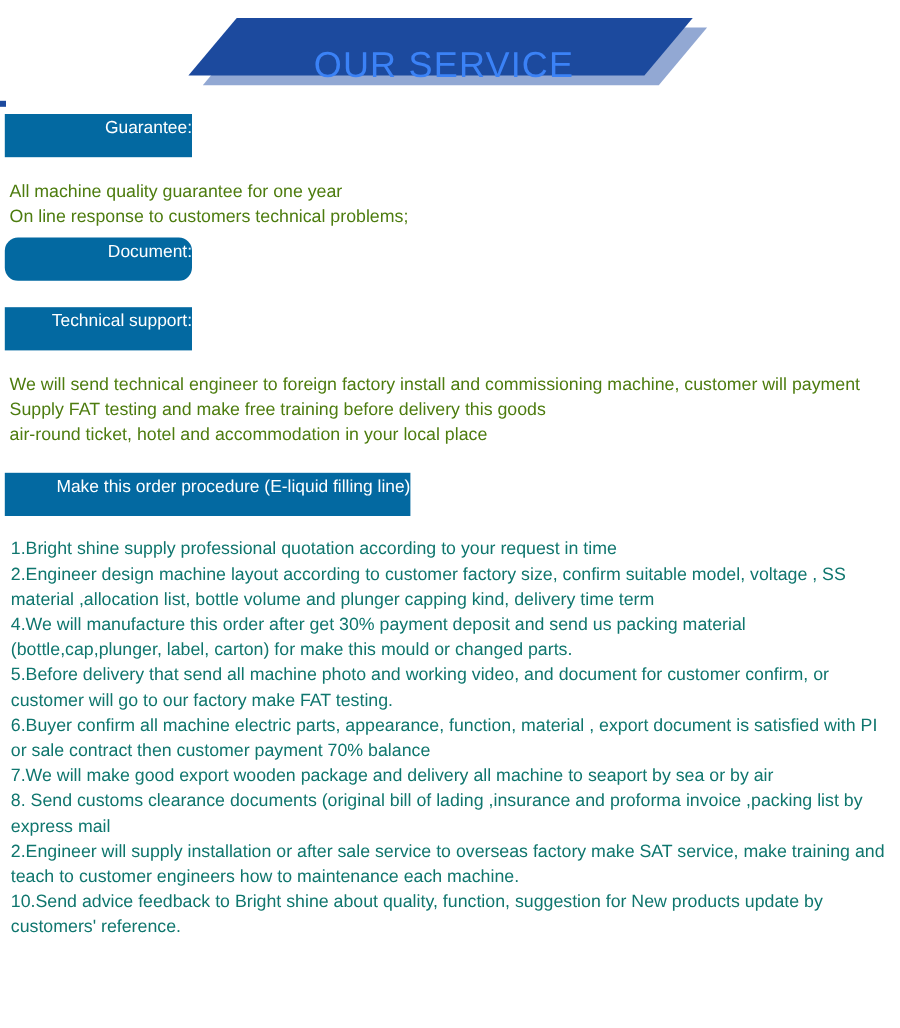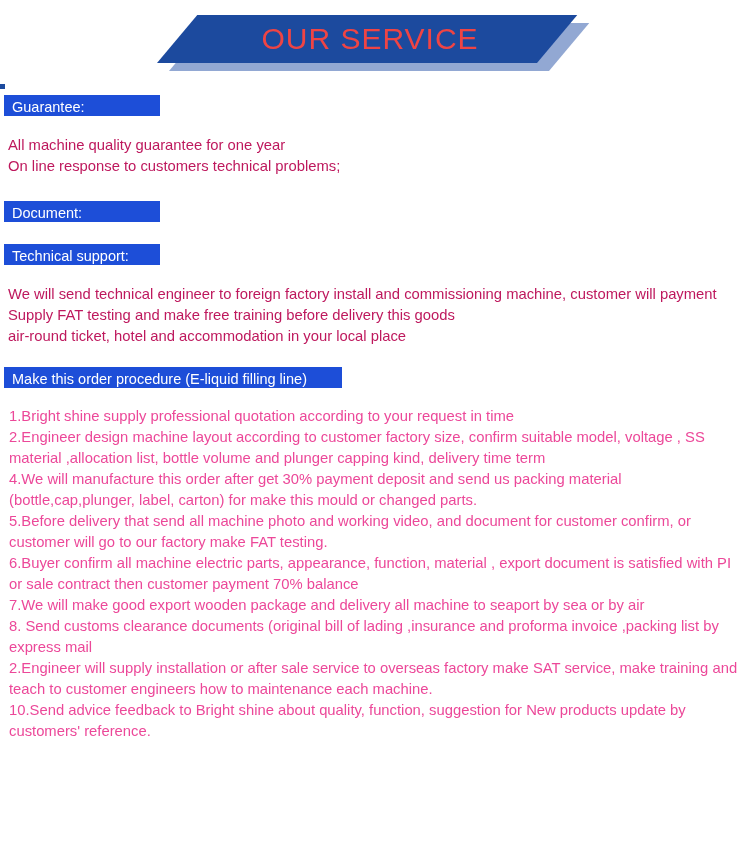--- a/index.html
+++ b/index.html
@@ -34,79 +34,80 @@
     top: 15px;
     width: 380px;
     height: 48px;
     background: #1c4a9e;
     transform: skewX(-40deg);
     transform-origin: bottom left;
   }
   .banner-text {
     position: absolute;
     left: 160px;
-    top: 15px;
+    top: 31px;
     width: 420px;
     height: 48px;
     display: flex;
     align-items: center;
     justify-content: center;
-    color: #ef4444;
+    color: #3b82f6;
     font-size: 30px;
     letter-spacing: 1px;
     white-space: nowrap;
   }
 
   
   .edge-mark {
     position: absolute;
     left: 0;
     top: 84px;
     width: 5px;
     height: 5px;
     background: #1c4a9e;
   }
 
   
   .content { padding: 0; }
 
   .section-label {
-    background: #1d4ed8;
+    background: #0369a1;
     color: #ffffff;
     font-size: 14.5px;
     line-height: 25px;
-    height: 21px;
+    height: 36px;
     width: 148px;
     padding-left: 8px;
     margin-left: 4px;
     white-space: nowrap;
     overflow: visible;
+    text-align: right;
   }
   .section-label.wide { width: 330px; }
 
   .sec-guarantee .section-label { margin-top: 0px; }
-  .sec-document  .section-label { margin-top: 24px; }
+  .sec-document  .section-label { margin-top: 6px; border-radius: 11px; }
   .sec-tech      .section-label { margin-top: 22px; }
   .sec-order     .section-label { margin-top: 20px; }
 
   .body-text {
     margin-top: 19px;
     padding: 0 5px 0 8px;
     font-size: 14.8px;
     line-height: 21px;
-    color: #be185d;
+    color: #4d7c0f;
   }
   .body-text .line { min-height: 21px; }
 
   .order-list {
     margin-top: 18px;
     padding: 0 2px 0 9px;
     font-size: 14.8px;
     line-height: 21px;
-    color: #ec4899;
+    color: #0f766e;
   }
   .order-list .order-item { min-height: 21px; }
 </style>
 </head>
 <body>
 
 <div class="banner-wrap">
   <div class="banner-shadow"></div>
   <div class="banner-main"></div>
   <div class="banner-text">OUR SERVICE</div>

